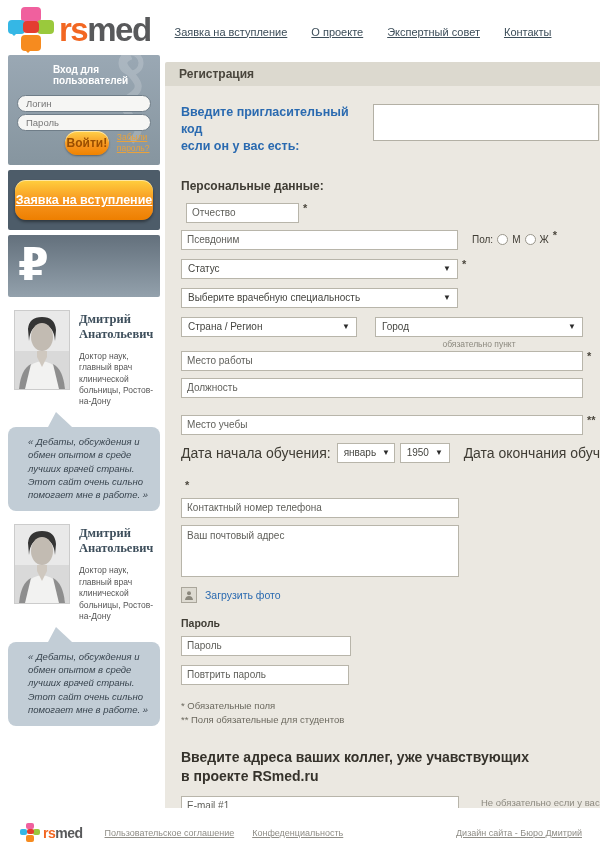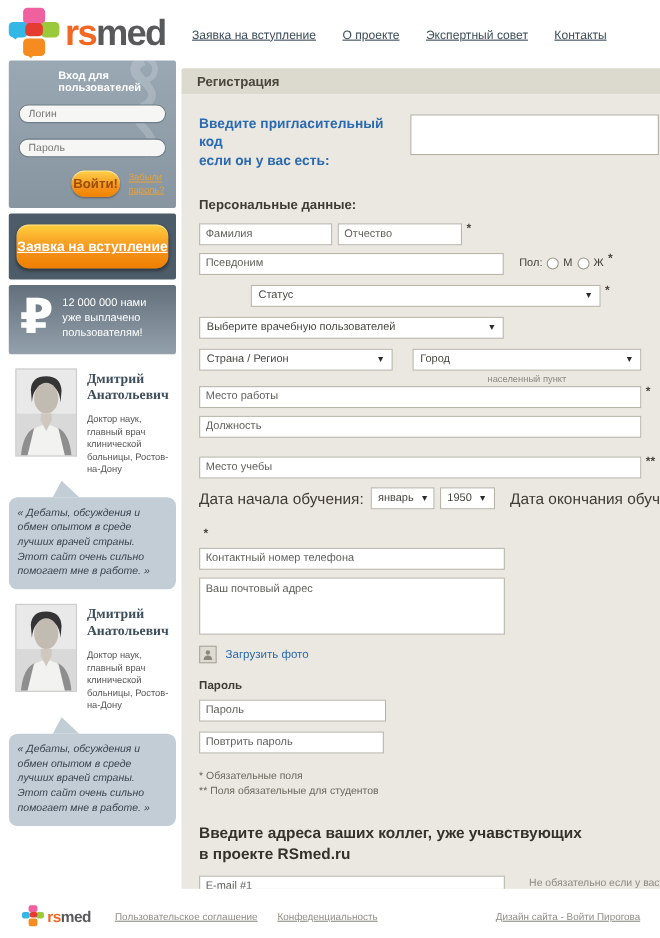--- a/index.html
+++ b/index.html
@@ -30,21 +30,21 @@
   .content { display:flex; gap:5px; padding:0 8px; align-items:flex-start; }
   .sidebar { width:152px; flex:0 0 auto; }
   .main { flex:1; }
 
   .side-block { margin-bottom:5px; border-radius:2px; overflow:hidden; position:relative; }
 
   
   .login-panel { background:linear-gradient(180deg,#9aa8b4,#86959f); padding:9px 9px 10px 9px; }
   .login-panel .wm { position:absolute; right:-6px; top:-4px; opacity:.18; }
   .login-title { color:#fff; font-weight:bold; font-size:10px; margin-bottom:7px; position:relative;padding-left:36px; }
-  .login-input { width:100%; height:17px; border:1px solid #6f7d88; border-radius:9px; font-size:9.5px; padding:0 8px; margin-bottom:12px; color:#333; background:#f6f6f4; position:relative; }
+  .login-input { width:100%; height:17px; border:1px solid #6f7d88; border-radius:9px; font-size:9.5px; padding:0 8px; margin-bottom:0; color:#333; background:#f6f6f4; position:relative; }
   .login-input::placeholder { color:#777; }
   .login-row { display:flex; align-items:center; gap:8px; position:relative;margin-left:48px; }
   .btn-login { width:84px; height:24px; border:none; border-radius:12px; background:linear-gradient(180deg,#ffd24a,#f7941e 60%,#ef8300); color:#9a4e00; font-weight:bold; font-size:12px; cursor:pointer; box-shadow:0 1px 2px rgba(0,0,0,.35), inset 0 1px 0 rgba(255,255,255,.55); }
   .forgot { font-size:8.5px; color:#e8a23c; text-decoration:underline; line-height:1.25; cursor:pointer; }
 
   
   .apply-panel { background:#4d5c69; padding:10px 7px; }
   .btn-apply { display:block; width:100%; height:40px; border:none; border-radius:11px; background:linear-gradient(180deg,#ffcf3e,#f7941e 55%,#ee7f00); color:#fff; font-weight:bold; font-size:12.5px; text-decoration:underline; cursor:pointer; box-shadow:0 2px 3px rgba(0,0,0,.4), inset 0 1px 0 rgba(255,255,255,.5); font-family:"Liberation Sans", sans-serif; }
 
   
@@ -56,21 +56,21 @@
 
   
   .testimonial { background:#fff; padding:4px 0 0 0; }
   .t-top { display:flex; gap:9px; padding:4px 4px 0 6px; }
   .t-photo { width:56px; height:80px; flex:0 0 auto; border:1px solid #ccc; background:#ddd; }
   .t-photo svg { display:block; }
   .t-info { flex:1; }
   .t-name { font-family:"Liberation Serif", serif; font-weight:bold; font-size:12.5px; color:#3e4f5c; line-height:1.2; margin-top:2px; width:60px; }
   .t-role { font-size:8.5px; color:#555; line-height:1.35; margin-top:9px; }
   .t-tail { width:0; height:0; border-left:8px solid transparent; border-right:16px solid transparent; border-bottom:15px solid #c2cdd6; margin-left:40px; margin-top:4px; }
-  .t-quote { background:#c2cdd6; border-radius:8px; padding:8px 8px 10px 8px; font-style:italic; font-size:9.5px; color:#39454f; line-height:1.4; }
+  .t-quote { background:#c2cdd6; border-radius:8px; padding:8px 8px 10px 20px; font-style:italic; font-size:9.5px; color:#39454f; line-height:1.4; }
 
   
   .main-title-bar { background:#dcd9cf; height:24px; line-height:24px; padding-left:14px; font-size:12px; font-weight:bold; color:#4a463d; margin-top:7px; border-radius:2px 2px 0 0; }
   .form-body { background:#ebe8e1; padding:10px 8px 16px 16px; height:722px; overflow:hidden; }
 
   .invite-row { display:flex; align-items:flex-start; margin-top:8px; }
   .invite-label { width:188px; font-size:12.5px; font-weight:bold; color:#2a6ab0; line-height:1.35; }
   .invite-input { width:226px; height:37px; border:1px solid #b3b0a5; background:#fff; margin-left:4px; font-size:12px; padding:0 6px; }
 
   .section-title { font-size:12px; font-weight:bold; color:#3f3c34; margin-top:24px; margin-bottom:10px; }
@@ -162,21 +162,20 @@
         </div>
       </div>
 
       <div class="side-block apply-panel">
         <button class="btn-apply">Заявка на вступление</button>
       </div>
 
       <div class="side-block reward-panel">
         <div class="reward-row">
           <div class="ruble">₽</div>
-          <div class="reward-text">12 000 000 нами уже выплачено пользователям!</div>
         </div>
       </div>
 
       <div class="side-block testimonial">
         <div class="t-top">
           <div class="t-photo">
             <svg width="54" height="78" viewBox="0 0 54 78">
                 <rect width="54" height="78" fill="#d9d9d9"></rect>
                 <rect width="54" height="40" fill="#e9e9e9"></rect>
                 <path d="M13 18 Q14 6 27 6 Q40 6 41 19 L40 30 Q39 14 27 14 Q15 14 14 30 Z" fill="#343434"></path>
@@ -229,63 +228,62 @@
           <div class="invite-label">
             <span>Введите пригласительный код</span><br>
             <span>если он у вас есть:</span>
           </div>
           <input class="invite-input" type="text" style="">
         </div>
 
         <div class="section-title">Персональные данные:</div>
 
         <div class="frow" style="margin-top:0;">
-          <input class="ti" style="width: 121px;" type="text" placeholder="Фамилия">
           <input class="ti gap5" style="width: 113px;" type="text" placeholder="Отчество">
           <span class="star">*</span>
         </div>
 
         <div class="frow">
           <input class="ti" style="width: 277px;" type="text" placeholder="Псевдоним">
           <div class="gender-group">
             <span>Пол:</span>
             <span class="radio"></span>
             <span>М</span>
             <span class="radio"></span>
             <span>Ж</span>
           </div>
           <span class="star">*</span>
         </div>
 
         <div class="frow" style="margin-top:9px;">
-          <div class="fake-select" style="width:318px;margin-left:47px;">
+          <div class="fake-select" style="width:277px;">
             <span>Статус</span>
             <span class="arr">▼</span>
           </div>
           <span class="star">*</span>
         </div>
 
         <div class="frow" style="margin-top:9px;">
           <div class="fake-select" style="width:277px;">
-            <span>Выберите врачебную пользователей</span>
+            <span>Выберите врачебную специальность</span>
             <span class="arr">▼</span>
           </div>
         </div>
 
         <div class="frow" style="margin-top:9px; align-items:flex-start;">
           <div class="fake-select" style="width:176px;">
             <span>Страна / Регион</span>
             <span class="arr">▼</span>
           </div>
           <div class="city-wrap">
             <div class="fake-select" style="width:208px;">
               <span>Город</span>
               <span class="arr">▼</span>
             </div>
-            <div class="city-caption">населенный пункт</div>
+            <div class="city-caption">обязательно пункт</div>
           </div>
         </div>
 
         <div class="frow" style="margin-top:2px;">
           <input class="ti" style="width: 402px;" type="text" placeholder="Место работы">
           <span class="star">*</span>
         </div>
 
         <div class="frow">
           <input class="ti" style="width: 402px;" type="text" placeholder="Должность">
@@ -375,16 +373,16 @@
           <span class="ls-green"></span>
           <span class="ls-orange"></span>
           <span class="ls-red"></span>
       </div>
       <div class="logo-word"><span class="logo-rs">rs</span><span class="logo-med">med</span></div>
     </div>
     <div class="footer-links">
       <a>Пользовательское соглашение</a>
       <a>Конфеденциальность</a>
     </div>
-    <a class="footer-design">Дизайн сайта - Войти Пирогова</a>
+    <a class="footer-design">Дизайн сайта - Бюро Дмитрий</a>
   </div>
 
 </div>
 
 </body></html>

